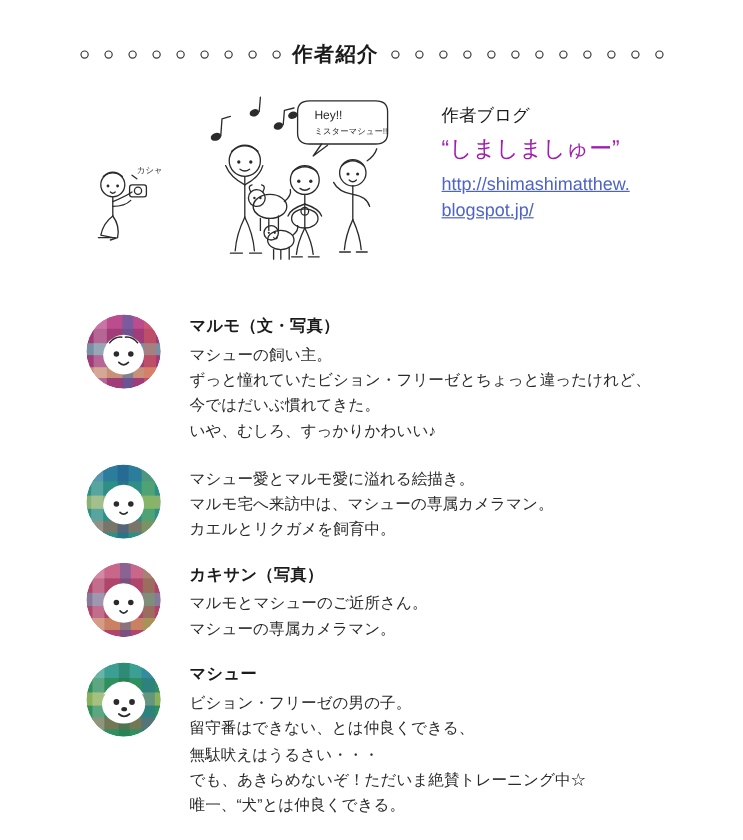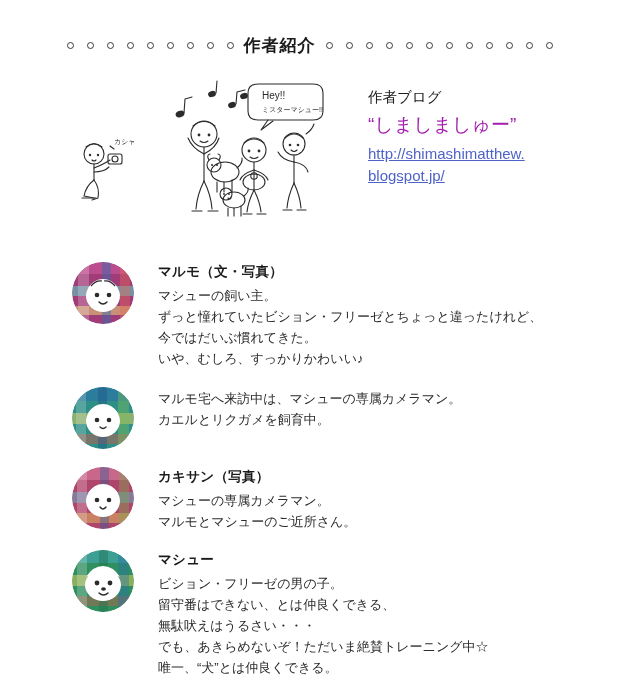--- a/index.html
+++ b/index.html
@@ -355,20 +355,21 @@
           <ellipse cx="31" cy="34" rx="17" ry="16" fill="#ffffff"></ellipse>
           <path d="M16 26 q6 -9 15 -9 q9 0 15 9 q-7 -3 -15 -3 q-8 0 -15 3 z" fill="#ffffff"></path>
           <circle cx="25" cy="33" r="2.3" fill="#2b2b2b"></circle>
           <circle cx="37" cy="33" r="2.3" fill="#2b2b2b"></circle>
           <path d="M28 40 q3 3 6 0" stroke="#2b2b2b" stroke-width="1.4" fill="none" stroke-linecap="round"></path>
         </g>
       </svg>
     </div>
     <div class="person-text">
       <div class="person-lines">
+        <div>マシュー愛とマルモ愛に溢れる絵描き。</div>
         <div>マルモ宅へ来訪中は、マシューの専属カメラマン。</div>
         <div>カエルとリクガメを飼育中。</div>
       </div>
     </div>
   </div>
 
   <div class="person">
     <div class="avatar">
       <svg width="62" height="62" viewBox="0 0 62 62">
         <defs>
@@ -388,22 +389,22 @@
           <path d="M16 26 q6 -9 15 -9 q9 0 15 9 q-7 -3 -15 -3 q-8 0 -15 3 z" fill="#ffffff"></path>
           <circle cx="25" cy="33" r="2.3" fill="#2b2b2b"></circle>
           <circle cx="37" cy="33" r="2.3" fill="#2b2b2b"></circle>
           <path d="M28 40 q3 4 6 0" stroke="#2b2b2b" stroke-width="1.4" fill="none" stroke-linecap="round"></path>
         </g>
       </svg>
     </div>
     <div class="person-text">
       <div class="person-name">カキサン（写真）</div>
       <div class="person-lines">
+        <div>マルモとマシューのご近所さん。</div>
         <div>マシューの専属カメラマン。</div>
-        <div>マルモとマシューのご近所さん。</div>
       </div>
     </div>
   </div>
 
   <div class="person">
     <div class="avatar">
       <svg width="62" height="62" viewBox="0 0 62 62">
         <defs>
           <clipPath id="c4">
               <circle cx="31" cy="31" r="31"></circle>

